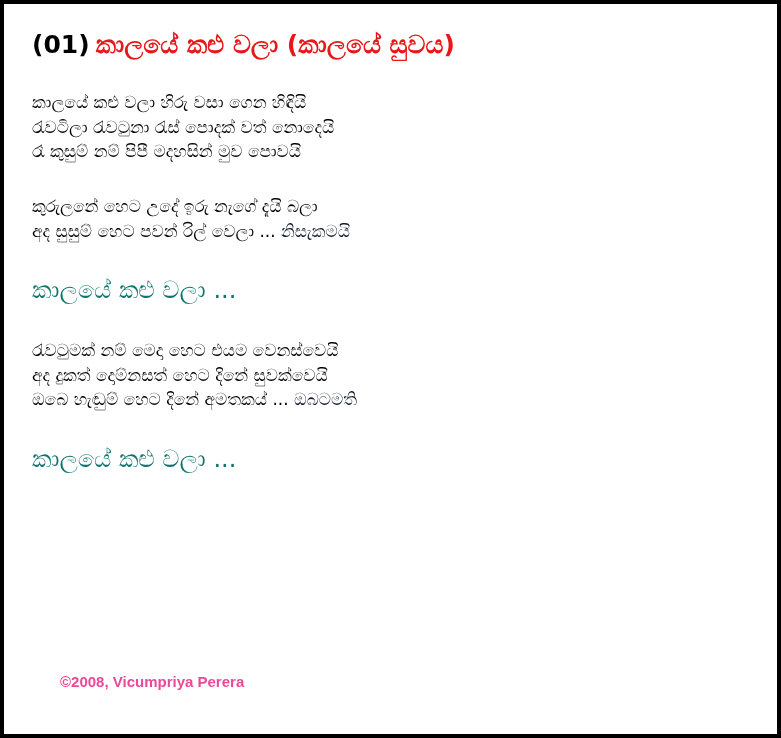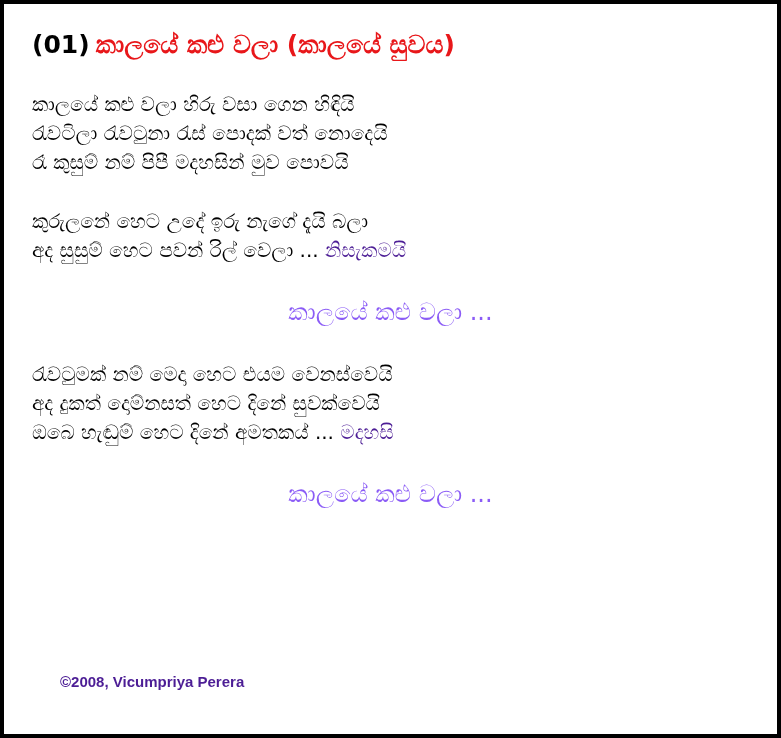--- a/index.html
+++ b/index.html
@@ -36,42 +36,41 @@
   }
   .title-main {
     color: #e8171a;
     font-weight: bold;
     margin-left: 6px;
   }
   .verse-block {
     margin-top: 30px;
   }
   .line {
-    font-size: 20px;
+    font-size: 17px;
     line-height: 1.45;
     color: #000000;
     white-space: nowrap;
   }
   .line .accent {
-    color: #4c1d95;
+    color: #0f172a;
   }
   .refrain {
     font-size: 24px;
     line-height: 1.45;
-    color: #8b5cf6;
+    color: #0f766e;
     white-space: nowrap;
-    text-align: center;
   }
   .copyright {
     position: absolute;
     left: 56px;
     bottom: 44px;
     font-size: 15px;
     font-weight: bold;
-    color: #4c1d95;
+    color: #ec4899;
     font-family: "Liberation Sans", sans-serif;
   }
 </style>
 </head>
 <body>
 
 <div class="page">
 
   <div class="title-line">
     <span class="title-num">(01)</span><span class="title-main">කාලයේ කළු වලා (කාලයේ සුවය)</span>
@@ -88,21 +87,21 @@
     <div class="line"><span>අද සුසුම් හෙට පවන් රිල් වෙලා ... </span><span class="accent">නිසැකමයි</span></div>
   </div>
 
   <div class="verse-block">
     <div class="refrain">කාලයේ කළු වලා ...</div>
   </div>
 
   <div class="verse-block">
     <div class="line">රැවටුමක් නම් මෙදා හෙට එයම වෙනස්වෙයි</div>
     <div class="line">අද දුකත් දොම්නසත් හෙට දිනේ සුවක්වෙයි</div>
-    <div class="line"><span>ඔබෙ හැඬුම් හෙට දිනේ අමතකය්   ... </span><span class="accent">මදහසි</span></div>
+    <div class="line"><span>ඔබෙ හැඬුම් හෙට දිනේ අමතකය්   ... </span><span class="accent">ඔබටමති</span></div>
   </div>
 
   <div class="verse-block">
     <div class="refrain">කාලයේ කළු වලා ...</div>
   </div>
 
   <div class="copyright">©2008, Vicumpriya Perera</div>
 
 </div>
 

